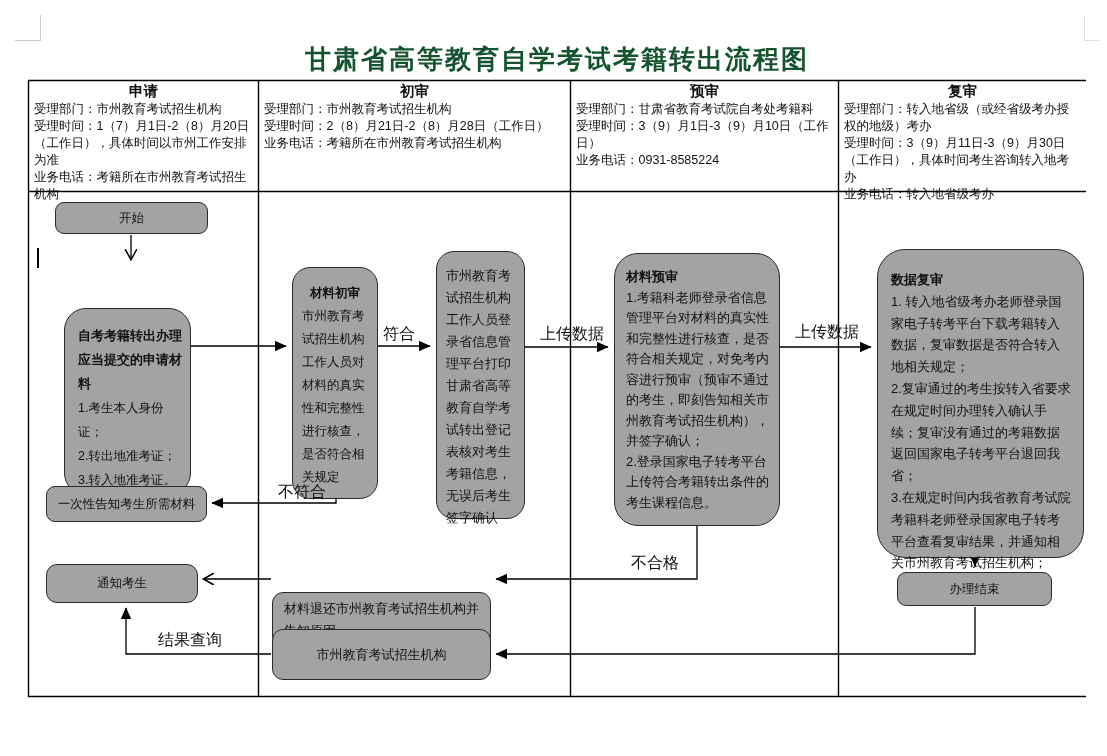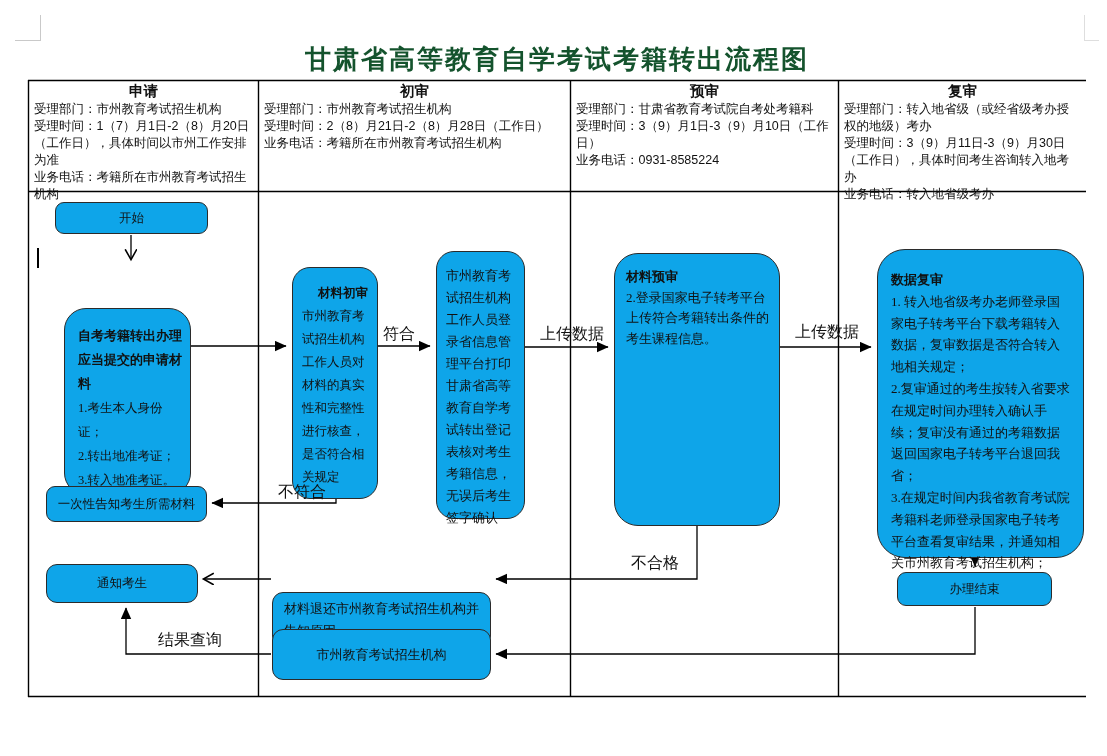--- a/index.html
+++ b/index.html
@@ -8,22 +8,22 @@
   .abs{position:absolute;}
   .title{left:28px;top:42px;width:1058px;text-align:center;font-size:26px;font-weight:bold;letter-spacing:2px;}
   
   .corner-tl{left:15px;top:15px;width:25px;height:25px;border-right:1px solid #c9c9c9;border-bottom:1px solid #c9c9c9;}
   .corner-tr{right:8px;top:15px;width:14px;height:25px;border-left:1px solid #dedede;border-bottom:1px solid #dedede;}
   .cursor-mark{left:37px;top:248px;width:2px;height:20px;background:#000;}
   
   .hcell{top:82px;height:108px;font-size:12.5px;line-height:17px;padding:0 5px;box-sizing:border-box;}
   .hcell .htitle{text-align:center;font-weight:bold;font-size:14.5px;line-height:18px;margin-bottom:1px;}
   
-  .box{position:absolute;border:1.4px solid #2b2b2b;border-radius:9px;background:#0ea5e9;box-sizing:border-box;
-       font-size:12.5px;display:flex;align-items:center;justify-content:center;text-align:center;font-family:Liberation Serif, serif;}
+  .box{position:absolute;border:1.4px solid #2b2b2b;border-radius:9px;background:#a3a3a3;box-sizing:border-box;
+       font-size:12.5px;display:flex;align-items:center;justify-content:center;text-align:center;}
   .box.tall{display:block;text-align:left;margin-top:40px;}
   .jus{text-align:justify;text-justify:inter-character;}
   .bold{font-weight:bold;}
   .lbl{position:absolute;font-size:16px;background:transparent;white-space:nowrap;}
   svg.overlay{position:absolute;left:0;top:0;}
 </style>
 </head>
 <body>
 
 <div class="page">
@@ -108,38 +108,39 @@
 
   <div class="box" style="left:46px;top:486px;width:161px;height:36px;">
     <span>一次性告知考生所需材料</span>
   </div>
 
   <div class="box" style="left:46px;top:564px;width:152px;height:39px;border-radius:11px;">
     <span>通知考生</span>
   </div>
 
   <div class="box tall jus" style="left:292px;top:227px;width:86px;height:232px;border-radius:18px;padding:14px 9px 0 9px;line-height:23px;">
-    <div class="bold" style="text-align:right;">材料初审</div>
+    <div class="bold" style="text-align:center;">材料初审</div>
     <div>市州教育考试招生机构工作人员对材料的真实性和完整性进行核查，是否符合相关规定</div>
   </div>
 
   <div class="box tall jus" style="left:436px;top:211px;width:89px;height:268px;border-radius:18px;padding:13px 8px 0 9px;font-size:13px;line-height:22px;">
     <div>市州教育考试招生机构工作人员登录省信息管理平台打印甘肃省高等教育自学考试转出登记表核对考生考籍信息，无误后考生签字确认</div>
   </div>
 
   <div class="box tall" style="left:272px;top:552px;width:219px;height:55px;border-radius:11px;padding:5px 11px 0 11px;font-size:13px;line-height:22px;">
     <div>材料退还市州教育考试招生机构并告知原因</div>
   </div>
 
   <div class="box" style="left:272px;top:629px;width:219px;height:51px;border-radius:11px;font-size:13px;">
     <span>市州教育考试招生机构</span>
   </div>
 
   <div class="box tall" style="left:614px;top:213px;width:166px;height:273px;border-radius:24px;padding:13px 10px 0 11px;font-size:13px;line-height:20.5px;">
     <div class="bold">材料预审</div>
+    <div>1.考籍科老师登录省信息管理平台对材料的真实性和完整性进行核查，是否符合相关规定，对免考内容进行预审（预审不通过的考生，即刻告知相关市州教育考试招生机构），并签字确认；</div>
     <div>2.登录国家电子转考平台上传符合考籍转出条件的考生课程信息。</div>
   </div>
 
   <div class="box tall" style="left:877px;top:209px;width:207px;height:309px;border-radius:28px;padding:19px 12px 0 13px;font-size:13px;line-height:21.8px;">
     <div class="bold">数据复审</div>
     <div>1. 转入地省级考办老师登录国家电子转考平台下载考籍转入数据，复审数据是否符合转入地相关规定；</div>
     <div>2.复审通过的考生按转入省要求在规定时间办理转入确认手续；复审没有通过的考籍数据返回国家电子转考平台退回我省；</div>
     <div>3.在规定时间内我省教育考试院考籍科老师登录国家电子转考平台查看复审结果，并通知相关市州教育考试招生机构；</div>
   </div>
 

